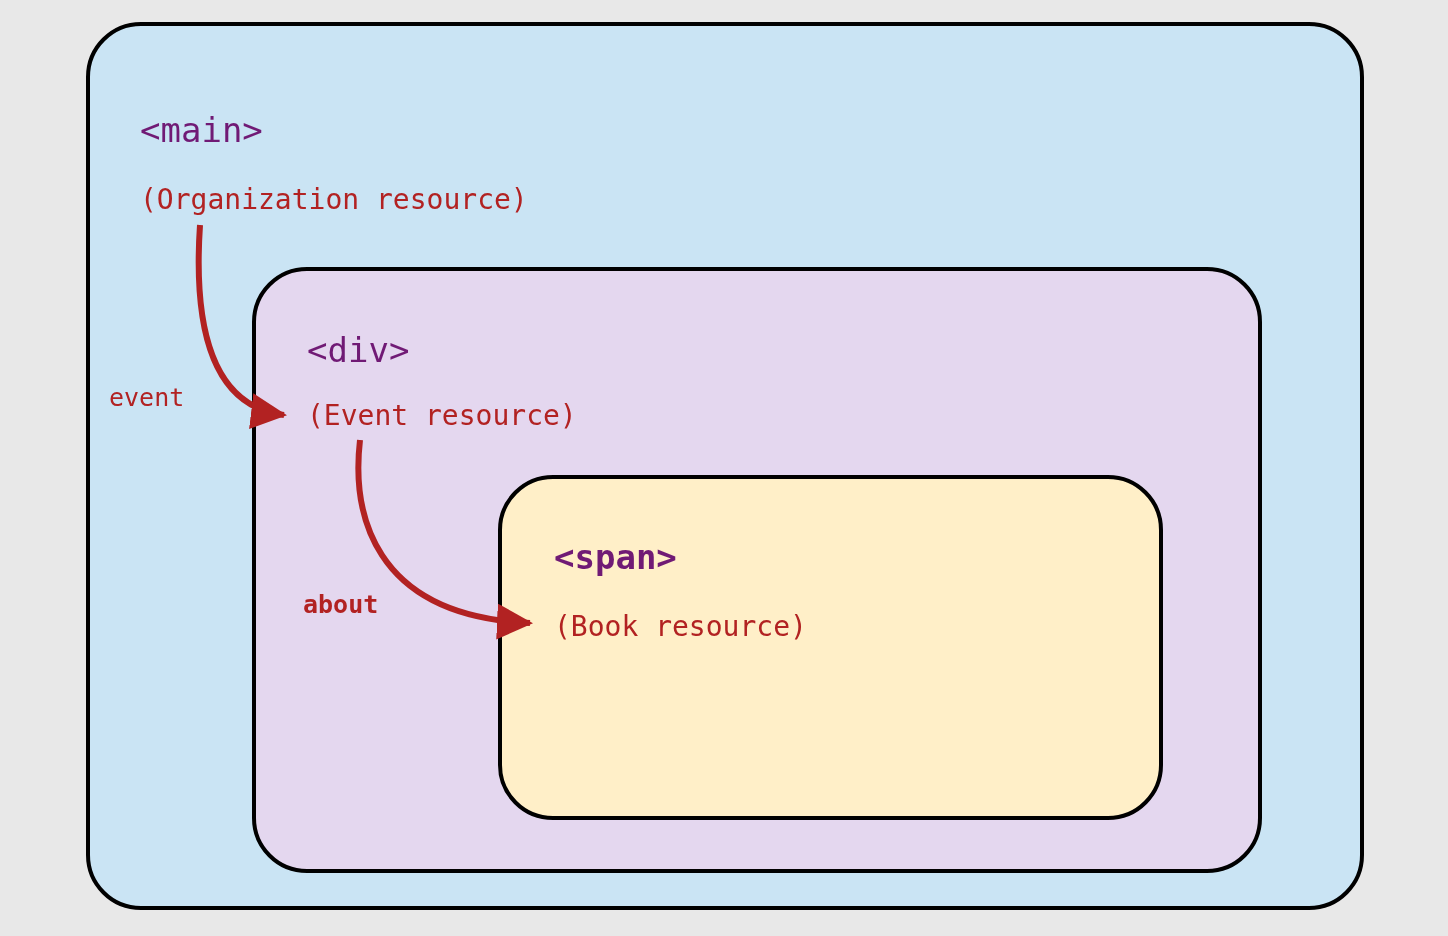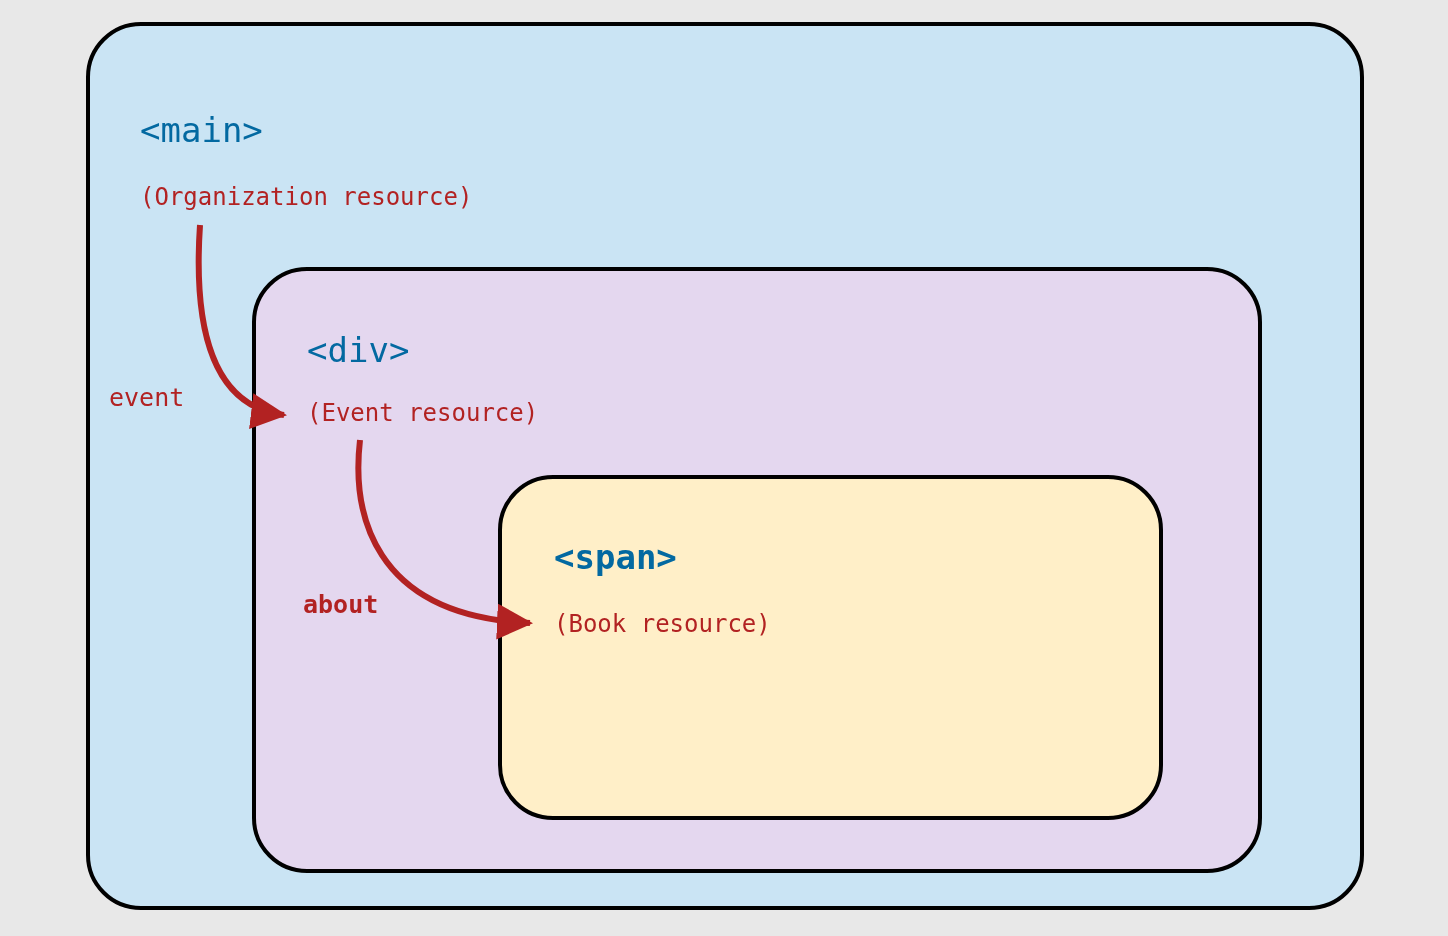--- a/index.html
+++ b/index.html
@@ -30,26 +30,26 @@
     }
     .box-div {
       background: #e4d7ef;
     }
     .box-span {
       background: #ffefc8;
     }
     .tag-label {
       position: absolute;
       font-size: 34px;
-      color: #0369a1;
+      color: #701a75;
       font-family: 'DejaVu Sans Mono', 'Menlo', 'Consolas', monospace;
     }
     .resource-label {
       position: absolute;
-      font-size: 24px;
+      font-size: 28px;
       color: #b22222;
       font-family: 'DejaVu Sans Mono', 'Menlo', 'Consolas', monospace;
     }
     .edge-label {
       position: absolute;
       font-size: 25px;
       color: #b22222;
       font-family: 'DejaVu Sans Mono', 'Menlo', 'Consolas', monospace;
     }
     svg.arrows {

